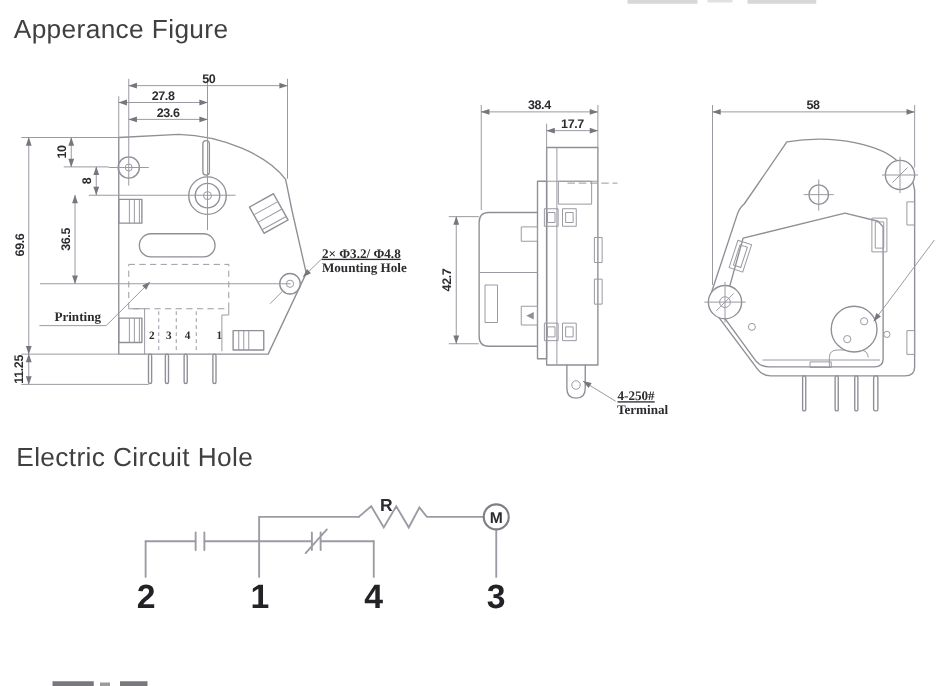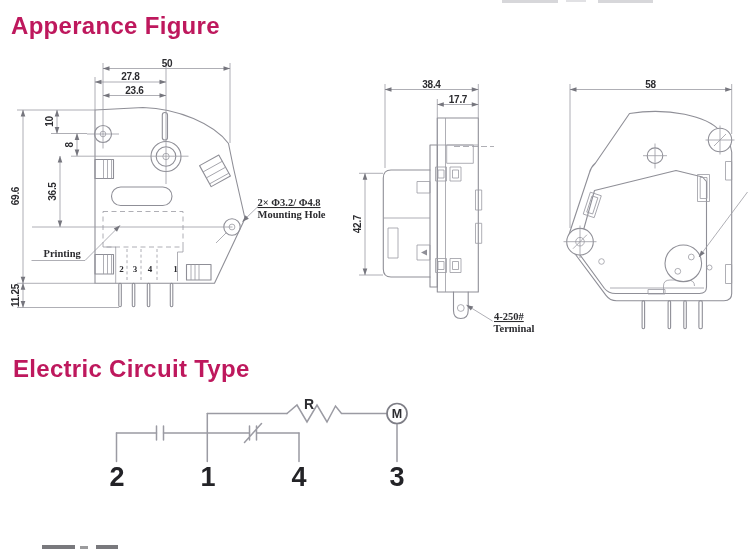--- a/index.html
+++ b/index.html
@@ -1,17 +1,17 @@
 <!DOCTYPE html>
 <html><head>
 <meta charset="utf-8">
 <style>
   html,body{margin:0;padding:0;background:#ffffff;}
   body{width:750px;height:549px;position:relative;overflow:hidden;font-family:"Liberation Sans",sans-serif;}
-  .heading{position:absolute;font-weight:700;font-size:24px;color:#be185d;letter-spacing:.3px;white-space:nowrap;}
+  .heading{position:absolute;font-weight:400;font-size:21px;color:#404040;letter-spacing:.3px;white-space:nowrap;}
   #h-appearance{left:11px;top:12px;}
   #h-circuit{left:13px;top:355px;}
   svg{position:absolute;left:0;}
   #appearance-svg{top:50px;}
   #circuit-svg{top:385px;}
   .ln{stroke:#8f8f97;stroke-width:1.1;fill:none;stroke-linejoin:round;stroke-linecap:round;}
   .lnt{stroke:#9a9aa2;stroke-width:.8;fill:none;stroke-linejoin:round;}
   .wf{fill:#ffffff;}
   .cl{stroke:#9b9ba3;stroke-width:1.5;fill:none;stroke-linecap:round;}
   .dim{font-family:"Liberation Sans",sans-serif;font-weight:700;font-size:10px;fill:#2c2c30;letter-spacing:-.3px;}
@@ -226,21 +226,21 @@
       <rect class="ln" x="683.8" y="300.7" width="2.5" height="28" rx="1.2"></rect>
       <rect class="ln" x="698.9" y="300.7" width="3.4" height="28" rx="1.4"></rect>
     </g>
 
     <path class="lnt" d="M570,84 V228 M731.7,84 V134"></path>
     <line class="lnt" x1="570" y1="89.5" x2="731.7" y2="89.5" marker-start="url(#arw)" marker-end="url(#arw)"></line>
     <text class="dim" x="650.5" y="87.5" text-anchor="middle">58</text>
   </g>
 </svg>
 
-<div class="heading" id="h-circuit">Electric Circuit Type</div>
+<div class="heading" id="h-circuit">Electric Circuit Hole</div>
 
 <svg id="circuit-svg" width="460" height="110" viewBox="0 385 460 110">
   <g>
     <path class="cl" d="M116.5,433 H156.5 M163.5,433 H249.5 M256.5,433 H299"></path>
     <path class="cl" d="M116.5,433 V461.5 M207.3,413.5 V461.5 M299,433 V461.5 M397,424 V461.5"></path>
     <path class="cl" d="M207.3,413.5 H287"></path>
     <path class="cl" d="M287,413.5 L297,405 L307,422 L317,405 L327,422 L335.5,406 L341.5,413.5 H387"></path>
     <path class="cl" d="M156.5,426 V440 M163.5,426 V440"></path>
     <path class="cl" d="M249.5,426 V440 M256.5,426 V440 M244.5,442.5 L261.5,423.5"></path>
     <circle cx="397" cy="413.5" r="10" fill="none" stroke="#7e7e86" stroke-width="1.7"></circle>

